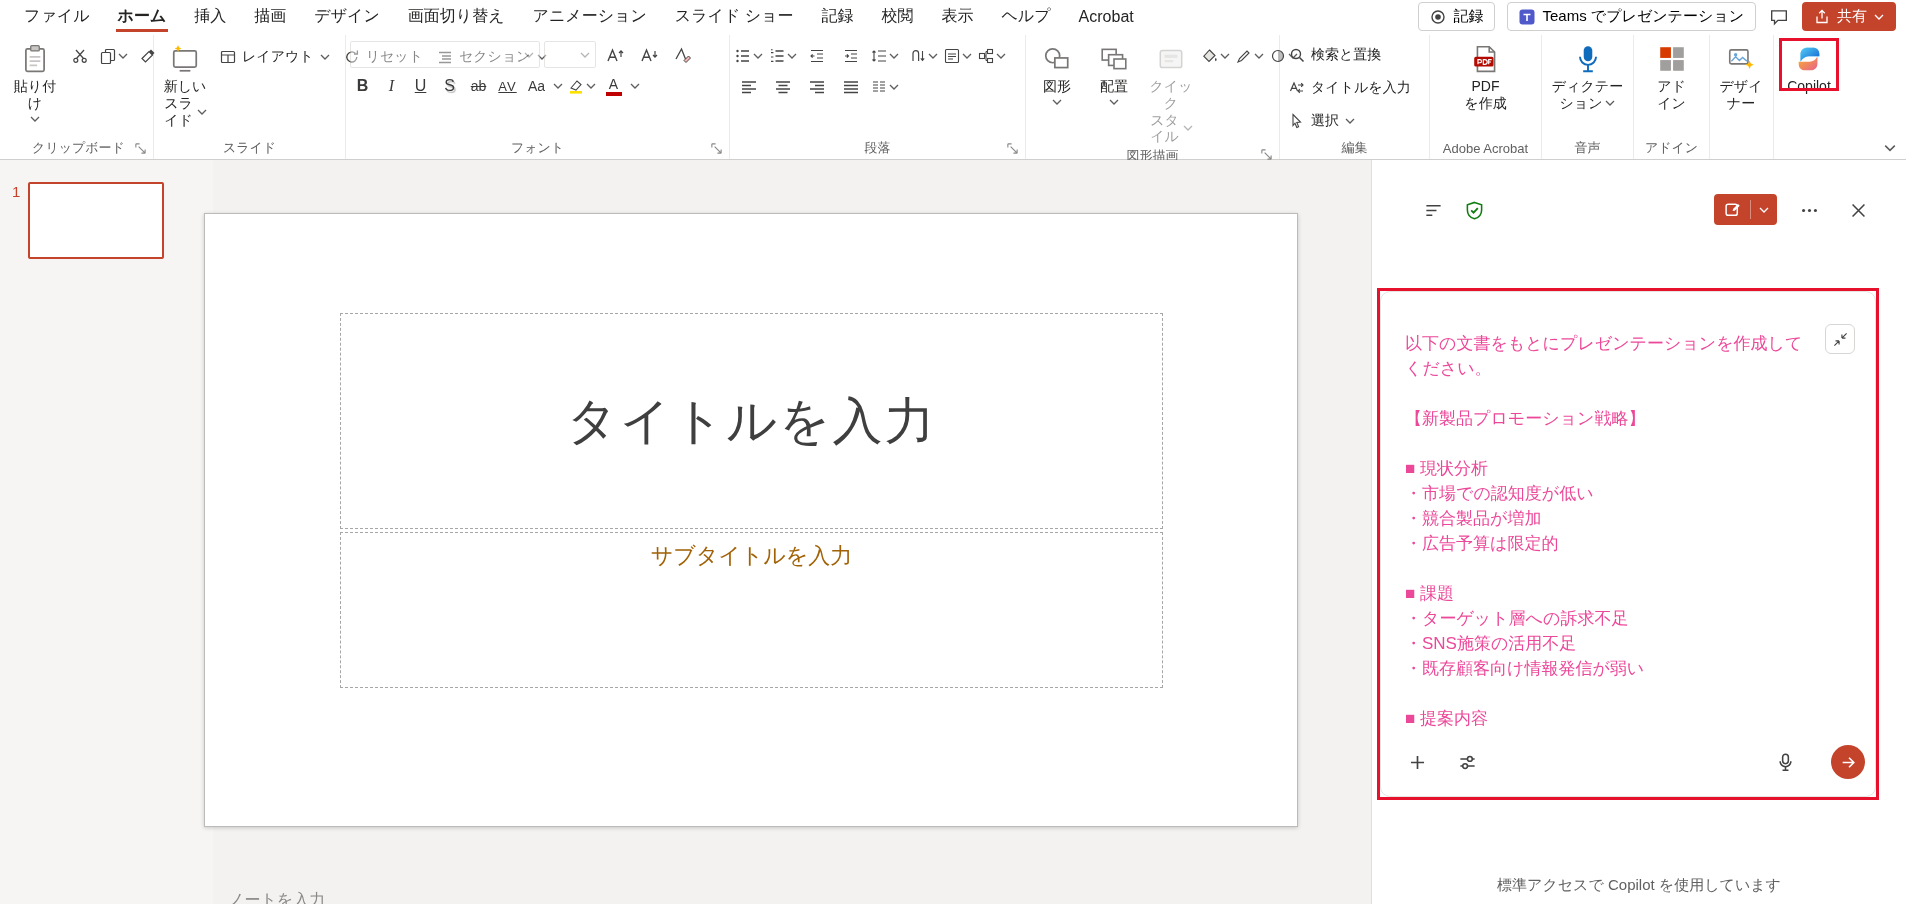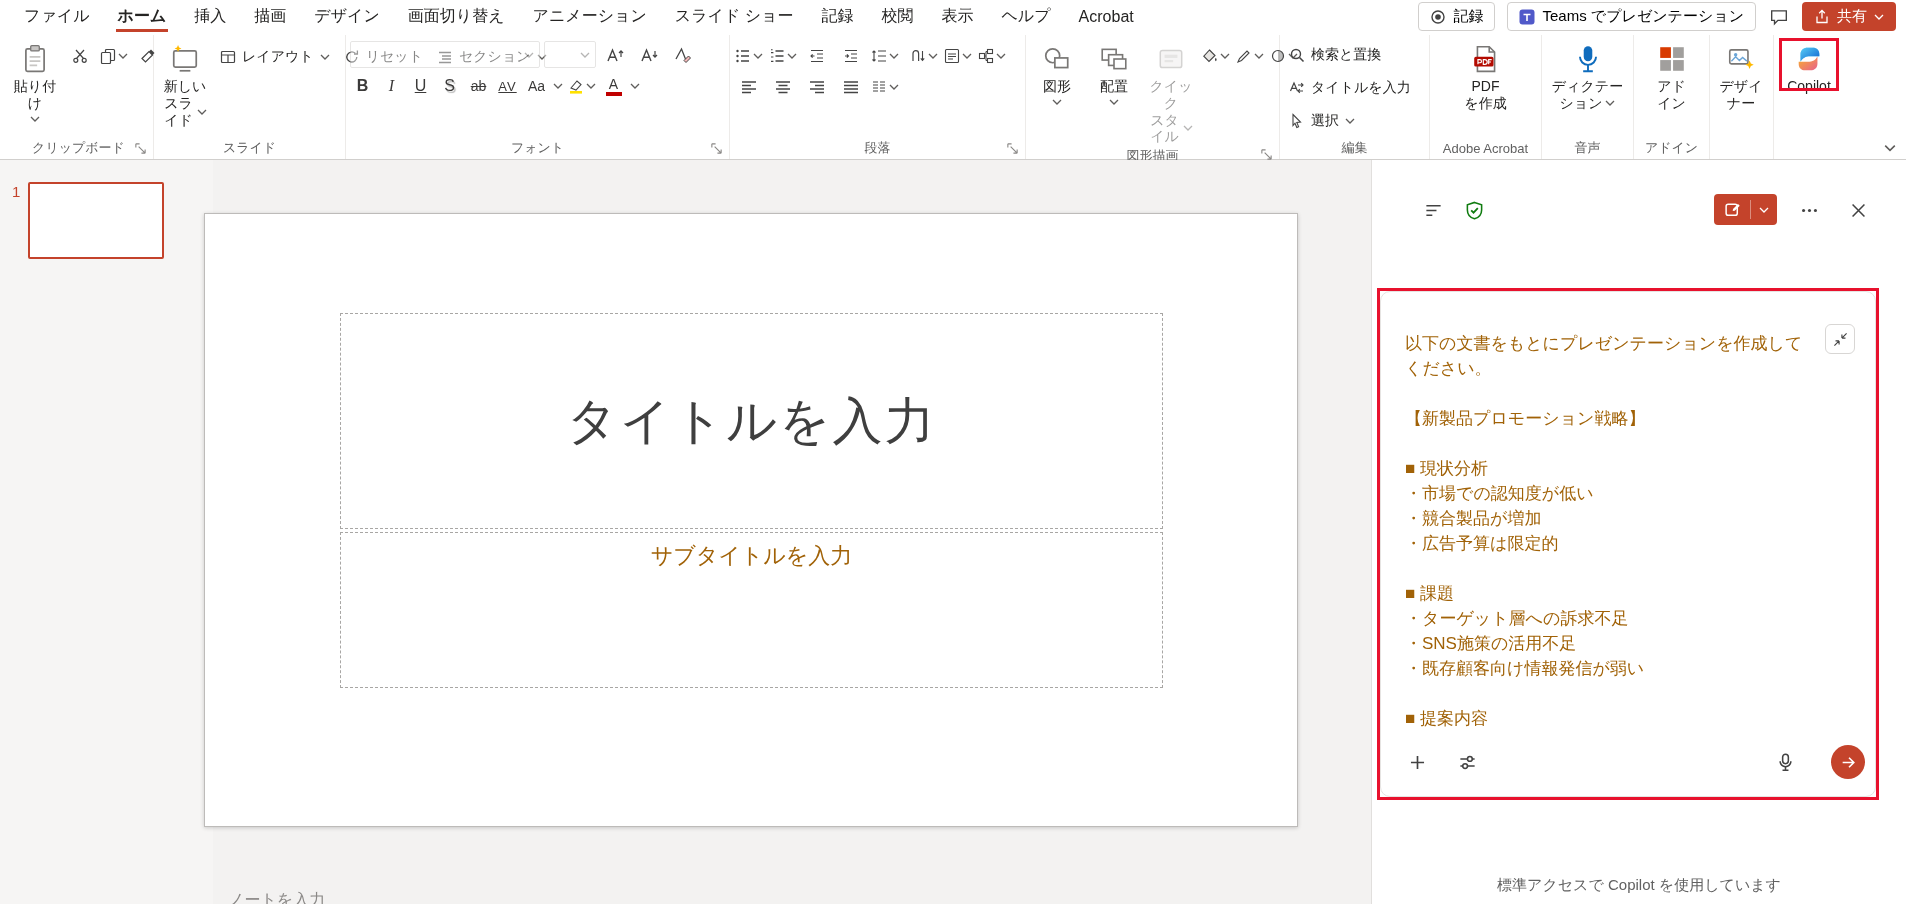--- a/index.html
+++ b/index.html
@@ -79,21 +79,21 @@
   .ph-btn{position:absolute;background:none;border:none;color:#424242;display:flex;align-items:center;justify-content:center;width:28px;height:28px;}
   .ph-btn svg{width:19px;height:19px;}
   .newchat{position:absolute;left:342px;top:4px;width:63px;height:31px;background:var(--accent);border:none;border-radius:4px;display:flex;align-items:center;padding:0;}
   .newchat .seg1{flex:0 0 37px;display:flex;align-items:center;justify-content:center;border-right:1px solid rgba(255,255,255,.4);height:19px;}
   .newchat .seg2{flex:1;display:flex;align-items:center;justify-content:center;}
   .newchat svg{color:#fff;}
   .newchat .pencil{width:17px;height:17px;}
   .newchat .chev{color:#fff;}
   .chat-card{position:absolute;left:5px;top:128px;width:502px;height:512px;background:#fff;}
   .chat-inner{position:absolute;inset:3px;border:1px solid #E6E4E2;border-radius:10px;}
-  .chat-text{position:absolute;left:28px;right:60px;top:43px;font-size:17px;color:#a16207;}
+  .chat-text{position:absolute;left:28px;right:60px;top:43px;font-size:17px;color:#ec4899;}
   .chat-line{min-height:25px;line-height:25px;white-space:nowrap;}
   .collapse-btn{position:absolute;top:36px;right:24px;width:30px;height:30px;border:1px solid #D8D6D4;border-radius:6px;background:#fff;display:flex;align-items:center;justify-content:center;color:#424242;}
   .collapse-btn svg{width:15px;height:15px;}
   .chat-controls{position:absolute;left:28px;right:14px;bottom:20px;height:36px;display:flex;align-items:center;gap:26px;}
   .ctl{background:none;border:none;color:#424242;display:flex;align-items:center;justify-content:center;width:24px;height:24px;}
   .ctl svg{width:19px;height:19px;}
   .ctl-mic{margin-left:auto;}
   .send-btn{width:34px;height:34px;border-radius:50%;background:var(--accent);border:none;display:flex;align-items:center;justify-content:center;color:#fff;margin-left:8px;}
   .send-btn svg{width:17px;height:17px;}
   .pane-footer{position:absolute;left:0;right:0;top:716px;text-align:center;font-size:15px;color:var(--gray);}

